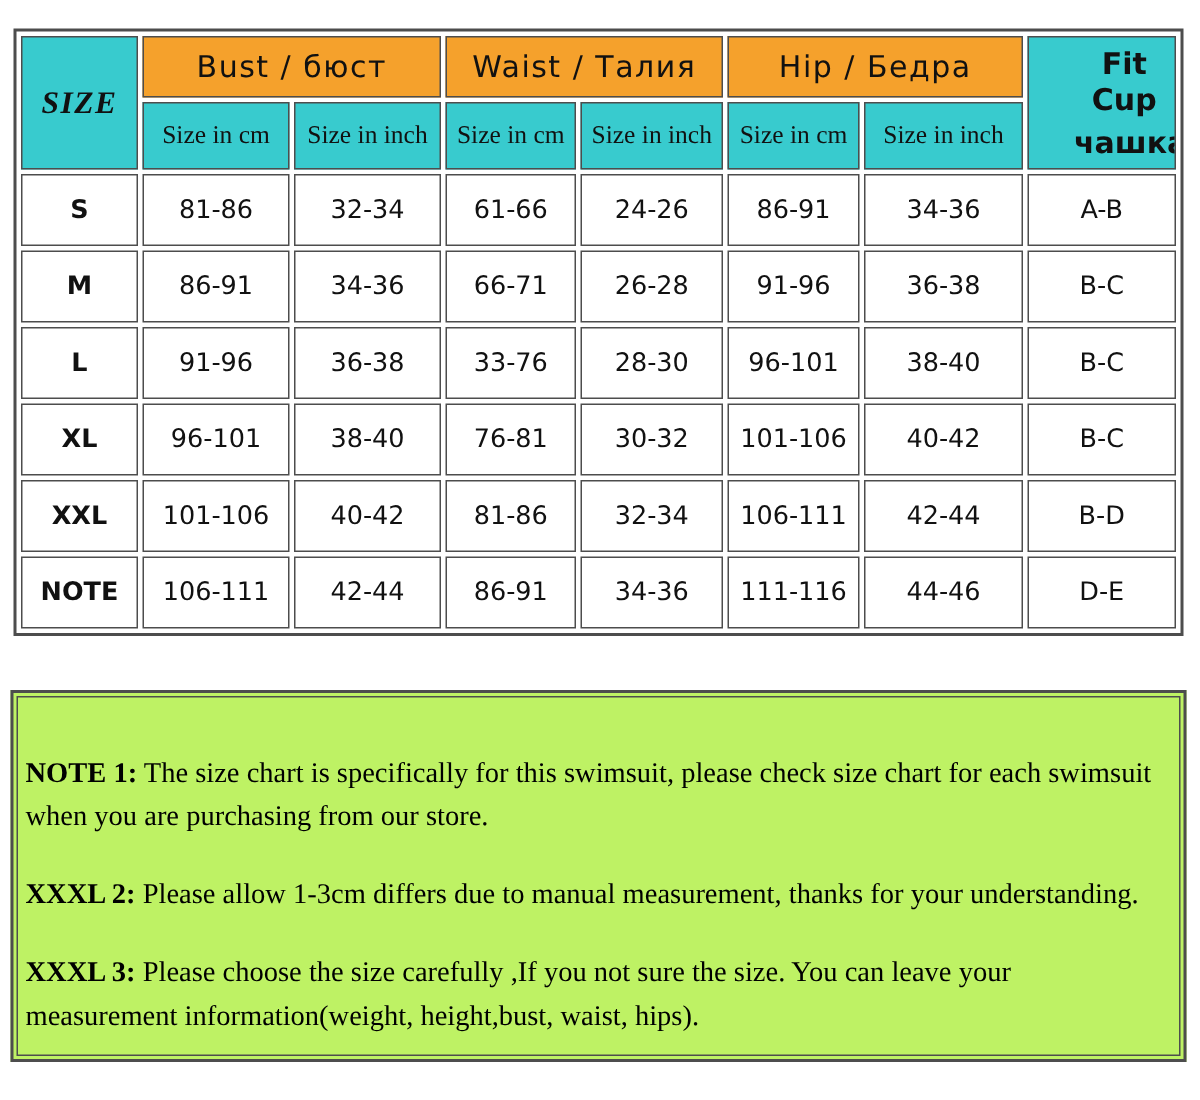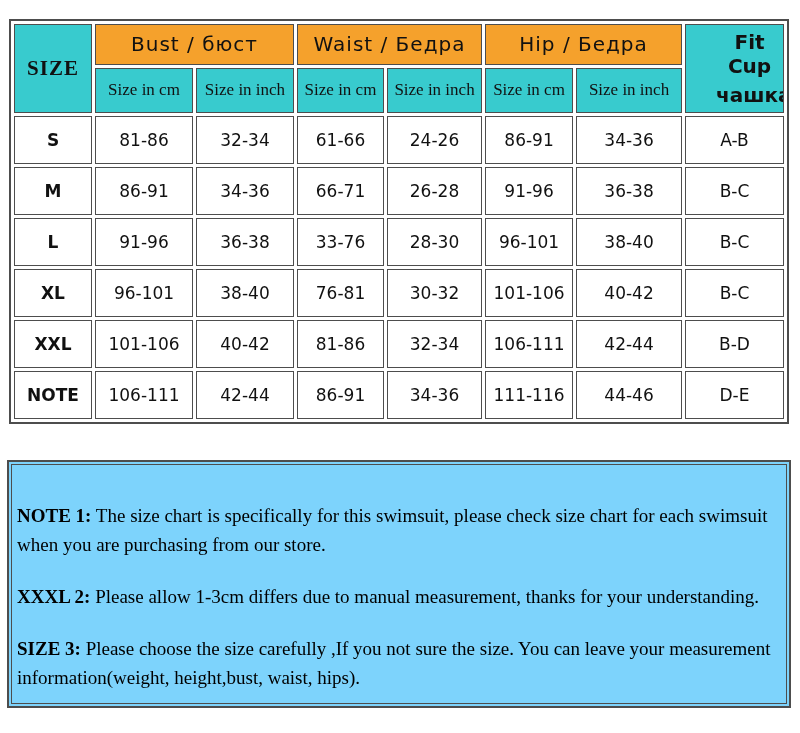--- a/index.html
+++ b/index.html
@@ -45,20 +45,21 @@
     font-weight: normal;
     letter-spacing: 1px;
     height: 36px;
   }
   .cell-cyan { background: var(--cyan, #38cbce); }
   .size-corner {
     font-family: "Liberation Serif", serif;
     font-weight: bold;
     font-size: 21px;
     letter-spacing: 1px;
+    font-style: italic;
   }
   .subhead-row th {
     font-family: "Liberation Serif", serif;
     font-weight: normal;
     font-size: 17px;
     height: 40px;
   }
   .fitcup-head { font-size: 20px; }
   .fitcup-head .line { margin: 5px 0; padding-left: 30px; }
   tbody.data-rows td {
@@ -71,21 +72,21 @@
   
   .notes-outer {
     position: absolute;
     left: 7px;
     top: 460px;
     width: 784px;
     height: 248px;
     box-sizing: border-box;
     border: 2px solid var(--border, #4d4d4d);
     padding: 2px;
-    background: #7dd3fc;
+    background: #bef264;
   }
   .notes-inner {
     box-sizing: border-box;
     width: 100%;
     height: 100%;
     border: 1px solid var(--border, #4d4d4d);
     padding: 36px 10px 10px 5px;
     font-family: "Liberation Serif", serif;
     font-size: 19px;
     line-height: 29px;
@@ -107,21 +108,21 @@
         <col style="width:87px">
       <col style="width:95px">
         <col style="width:88px">
         <col style="width:106px">
         <col style="width:99px">
     </colgroup>
     <thead>
       <tr>
         <th rowspan="2" class="cell-cyan size-corner">SIZE</th>
         <th colspan="2" class="cell-orange">Bust / бюст</th>
-        <th colspan="2" class="cell-orange">Waist / Бедра</th>
+        <th colspan="2" class="cell-orange">Waist / Талия</th>
         <th colspan="2" class="cell-orange">Hip / Бедра</th>
         <th rowspan="2" class="cell-cyan fitcup-head">
           <div class="line">Fit Cup</div>
           <div class="line">чашка</div>
         </th>
       </tr>
       <tr class="subhead-row">
         <th class="cell-cyan">Size in cm</th>
         <th class="cell-cyan">Size in inch</th>
         <th class="cell-cyan">Size in cm</th>
@@ -191,17 +192,17 @@
         <td>44-46</td>
         <td>D-E</td>
       </tr>
     </tbody>
   </table>
 
   <div class="notes-outer">
     <div class="notes-inner">
       <p><span class="note-label">NOTE 1:</span><span> The size chart is specifically for this swimsuit, please check size chart for each swimsuit when you are purchasing from our store.</span></p>
       <p><span class="note-label">XXXL 2:</span><span> Please allow 1-3cm differs due to manual measurement, thanks for your understanding.</span></p>
-      <p><span class="note-label">SIZE 3:</span><span> Please choose the size carefully ,If you not sure the size. You can leave your measurement information(weight, height,bust, waist, hips).</span></p>
+      <p><span class="note-label">XXXL 3:</span><span> Please choose the size carefully ,If you not sure the size. You can leave your measurement information(weight, height,bust, waist, hips).</span></p>
     </div>
   </div>
 
 </div>
 
 </body></html>

